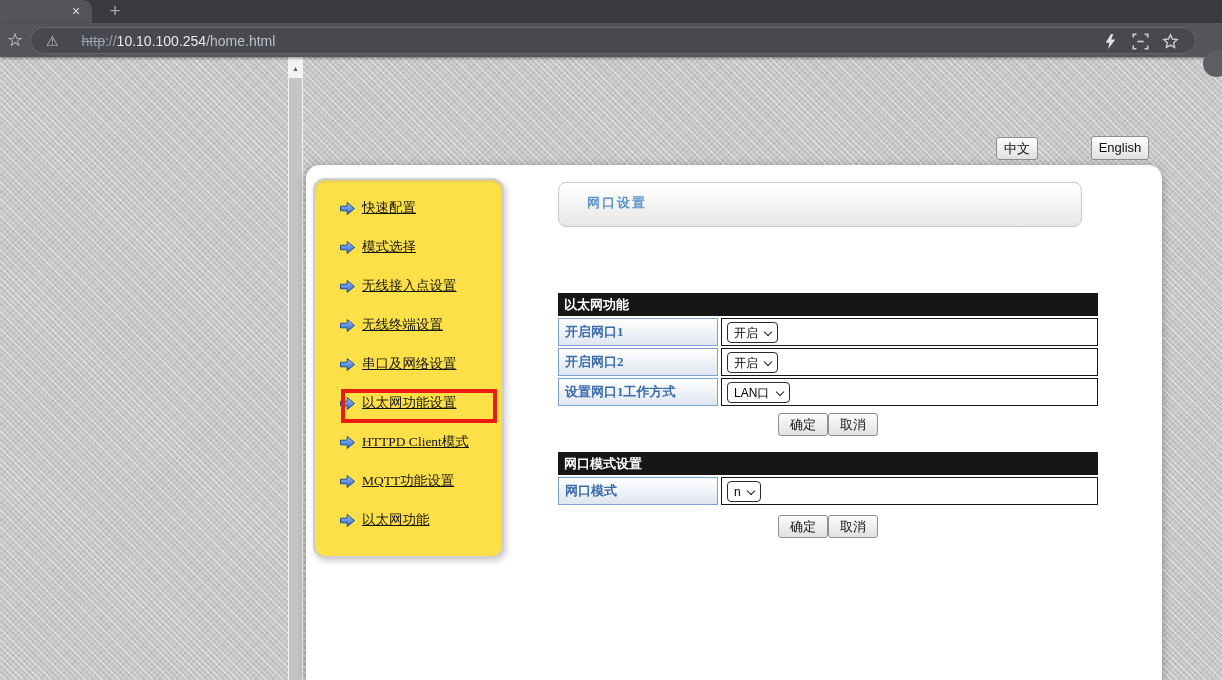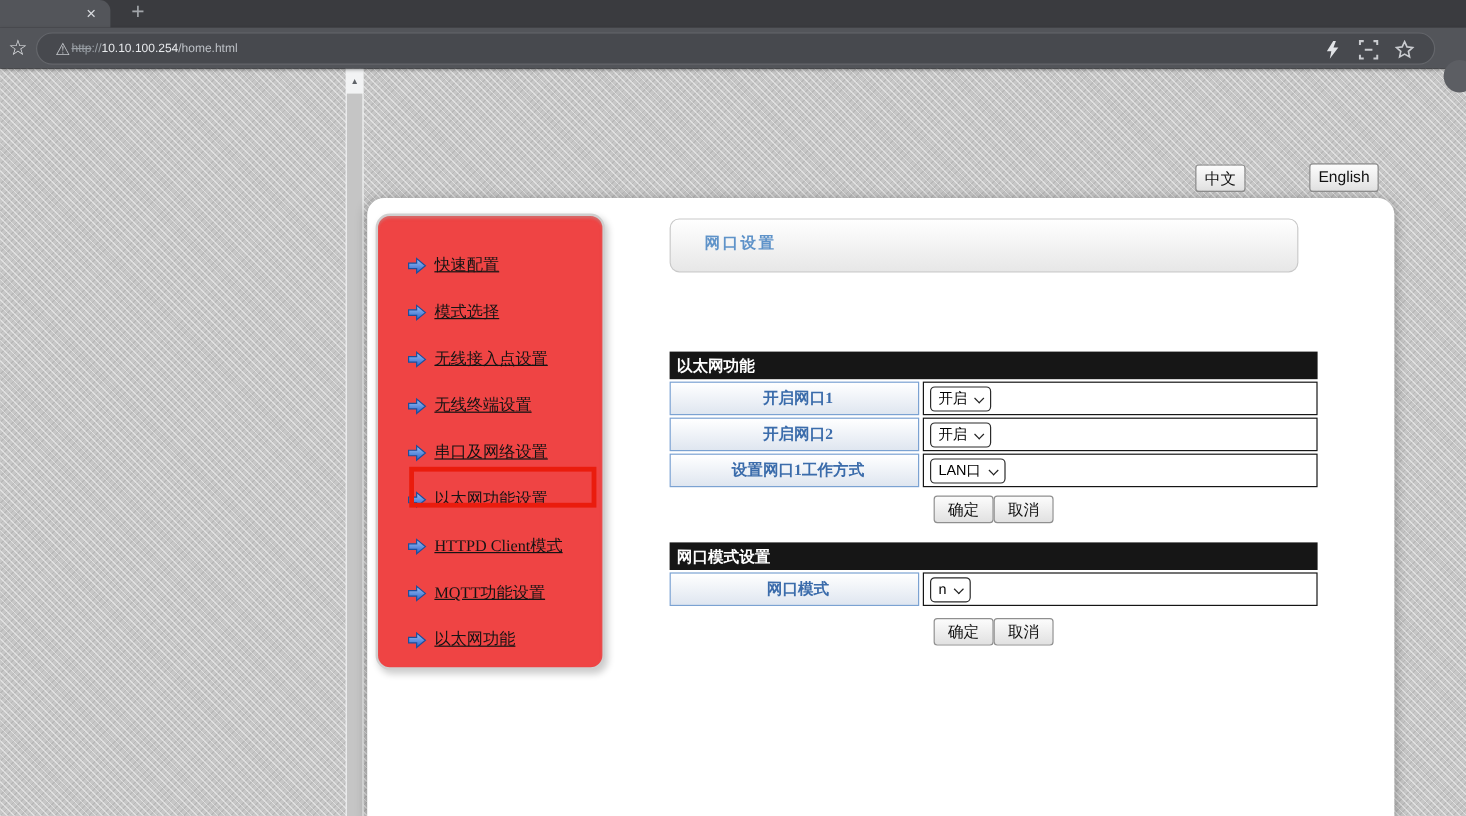--- a/index.html
+++ b/index.html
@@ -9,21 +9,21 @@
   
   .chrome { position:absolute; left:0; top:0; width:1222px; height:57px; background:#3a3b3f; z-index:50; }
   .tabstrip { position:absolute; left:0; top:0; width:1222px; height:23px; background:#3a3b3f; }
   .tab { position:absolute; left:0; top:0; width:92px; height:23px; background:#53555a; border-radius:0 9px 0 0; }
   .tab-close { position:absolute; right:8px; top:3px; width:16px; height:16px; color:#dadce0; font-size:14px; line-height:16px; text-align:center; cursor:pointer; }
   .newtab { position:absolute; left:101px; top:0px; width:28px; height:23px; color:#a2a5aa; font-size:19px; line-height:22px; text-align:center; cursor:pointer; }
   .toolbar { position:absolute; left:0; top:23px; width:1222px; height:34px; background:#53555a; box-shadow:0 1px 3px rgba(0,0,0,.45); }
   .fav-star { position:absolute; left:4px; top:6px; width:22px; height:22px; color:#e8eaed; font-size:18px; line-height:22px; text-align:center; cursor:pointer; }
   .urlbar { position:absolute; left:30px; top:4px; width:1166px; height:27px; border-radius:14px; background:#47494e; border:1px solid #64666b; display:flex; align-items:center; }
   .warn-icon { margin-left:15px; color:#c2c5c9; font-size:14px; line-height:14px; }
-  .urltext { margin-left:1px; font-size:10px; white-space:nowrap; }
+  .urltext { margin-left:23px; font-size:14px; white-space:nowrap; }
   .url-proto { color:#9aa0a6; text-decoration:line-through; }
   .url-sep { color:#9aa0a6; }
   .url-host { color:#e8eaed; }
   .url-path { color:#bdc1c6; }
   .url-icons { position:absolute; right:16px; top:0; height:27px; display:flex; align-items:center; gap:13px; }
   .uicon { width:17px; height:17px; display:inline-block; cursor:pointer; }
   .profile-dot { position:absolute; left:1203px; top:27px; width:27px; height:27px; border-radius:50%; background:#5c5e63; }
 
   
   .page { position:absolute; left:0; top:57px; width:1222px; height:623px;
@@ -44,41 +44,41 @@
          text-align:center; cursor:pointer; font-family:"Liberation Sans",sans-serif; }
   .lang-zh { position:absolute; left:996px; top:80px; width:42px; height:23px; line-height:21px; }
   .lang-en { position:absolute; left:1091px; top:79px; width:58px; height:24px; line-height:22px; }
 
   
   .panel { position:absolute; left:306px; top:108px; width:856px; height:515px;
            background:#ffffff; border-radius:14px 14px 0 0; box-shadow:0 2px 10px rgba(0,0,0,.35); }
 
   
   .sidebox { position:absolute; left:7px; top:13px; width:191px; height:380px;
-             background:#ef4444; border:2px solid #cfcfcf; border-radius:12px;
+             background:#fde047; border:2px solid #cfcfcf; border-radius:12px;
              box-shadow:2px 3px 6px rgba(0,0,0,.20), inset 0 2px 2px rgba(170,170,170,.35);
-             padding:18px 0 0 24px; display:flex; flex-direction:column; gap:19px;justify-content:center; }
+             padding:18px 0 0 24px; display:flex; flex-direction:column; gap:19px; }
   .mitem { display:flex; align-items:center; gap:6px; height:20px; cursor:pointer; }
   .mitem .txt { font-family:"Liberation Serif","DejaVu Serif",serif; font-size:13.5px; color:#141414; text-decoration:underline; white-space:nowrap; }
   .redbox { position:absolute; left:35px; top:224px; width:156px; height:34px;
             border:4px solid #ea1c0d; z-index:5; pointer-events:none; }
 
   
   .titlebox { position:absolute; left:252px; top:17px; width:524px; height:45px;
               border:1px solid #c9c9c9; border-radius:8px;
               background:linear-gradient(#ffffff,#e7e7e7); }
   .titlebox .t { margin:11px 0 0 28px; font-size:13px; font-weight:bold; color:#5f93c9; letter-spacing:2px; }
   .desc { position:absolute; left:262px; top:94px; font-family:"Liberation Serif","DejaVu Serif",serif; font-size:13.5px; color:#101010; }
 
   .tbl { position:absolute; left:252px; width:540px; }
   .tbl-h { height:23px; line-height:23px; background:#161616; color:#ffffff; font-size:13px; font-weight:bold; padding-left:6px; margin-bottom:2px; }
   .trow { display:flex; margin-bottom:2px; }
-  .cl { width:208px; border:1px solid #7ba2d2; background:linear-gradient(#ffffff,#dfe6f0);
+  .cl { width:160px; border:1px solid #7ba2d2; background:linear-gradient(#ffffff,#dfe6f0);
         color:#3b6cab; font-weight:bold; font-size:13px; line-height:26px; padding-left:6px;
-        font-family:"Liberation Serif","DejaVu Serif",serif;text-align:center; }
+        font-family:"Liberation Serif","DejaVu Serif",serif; }
   .cv { flex:1; margin-left:3px; border:1px solid #161616; background:#fff; display:flex; align-items:center; padding:2px 5px; }
 
   .sel { position:relative; display:inline-block; border:1px solid #2b2b2b; border-radius:4px; background:#fff; height:21px; }
   .sel select { -webkit-appearance:none; appearance:none; border:0; outline:0; background:transparent;
                 font:12px "Liberation Sans",sans-serif; color:#000; height:19px; padding:0 19px 0 6px; cursor:pointer; }
   .sel::after { content:""; position:absolute; right:6px; top:6px; width:5px; height:5px;
                 border-right:1.6px solid #222; border-bottom:1.6px solid #222; transform:rotate(45deg); pointer-events:none; }
 
   .btnrow { position:absolute; left:252px; width:540px; display:flex; justify-content:center; gap:0; }
   .btnrow .btn { padding:2px 11px; height:23px; }

